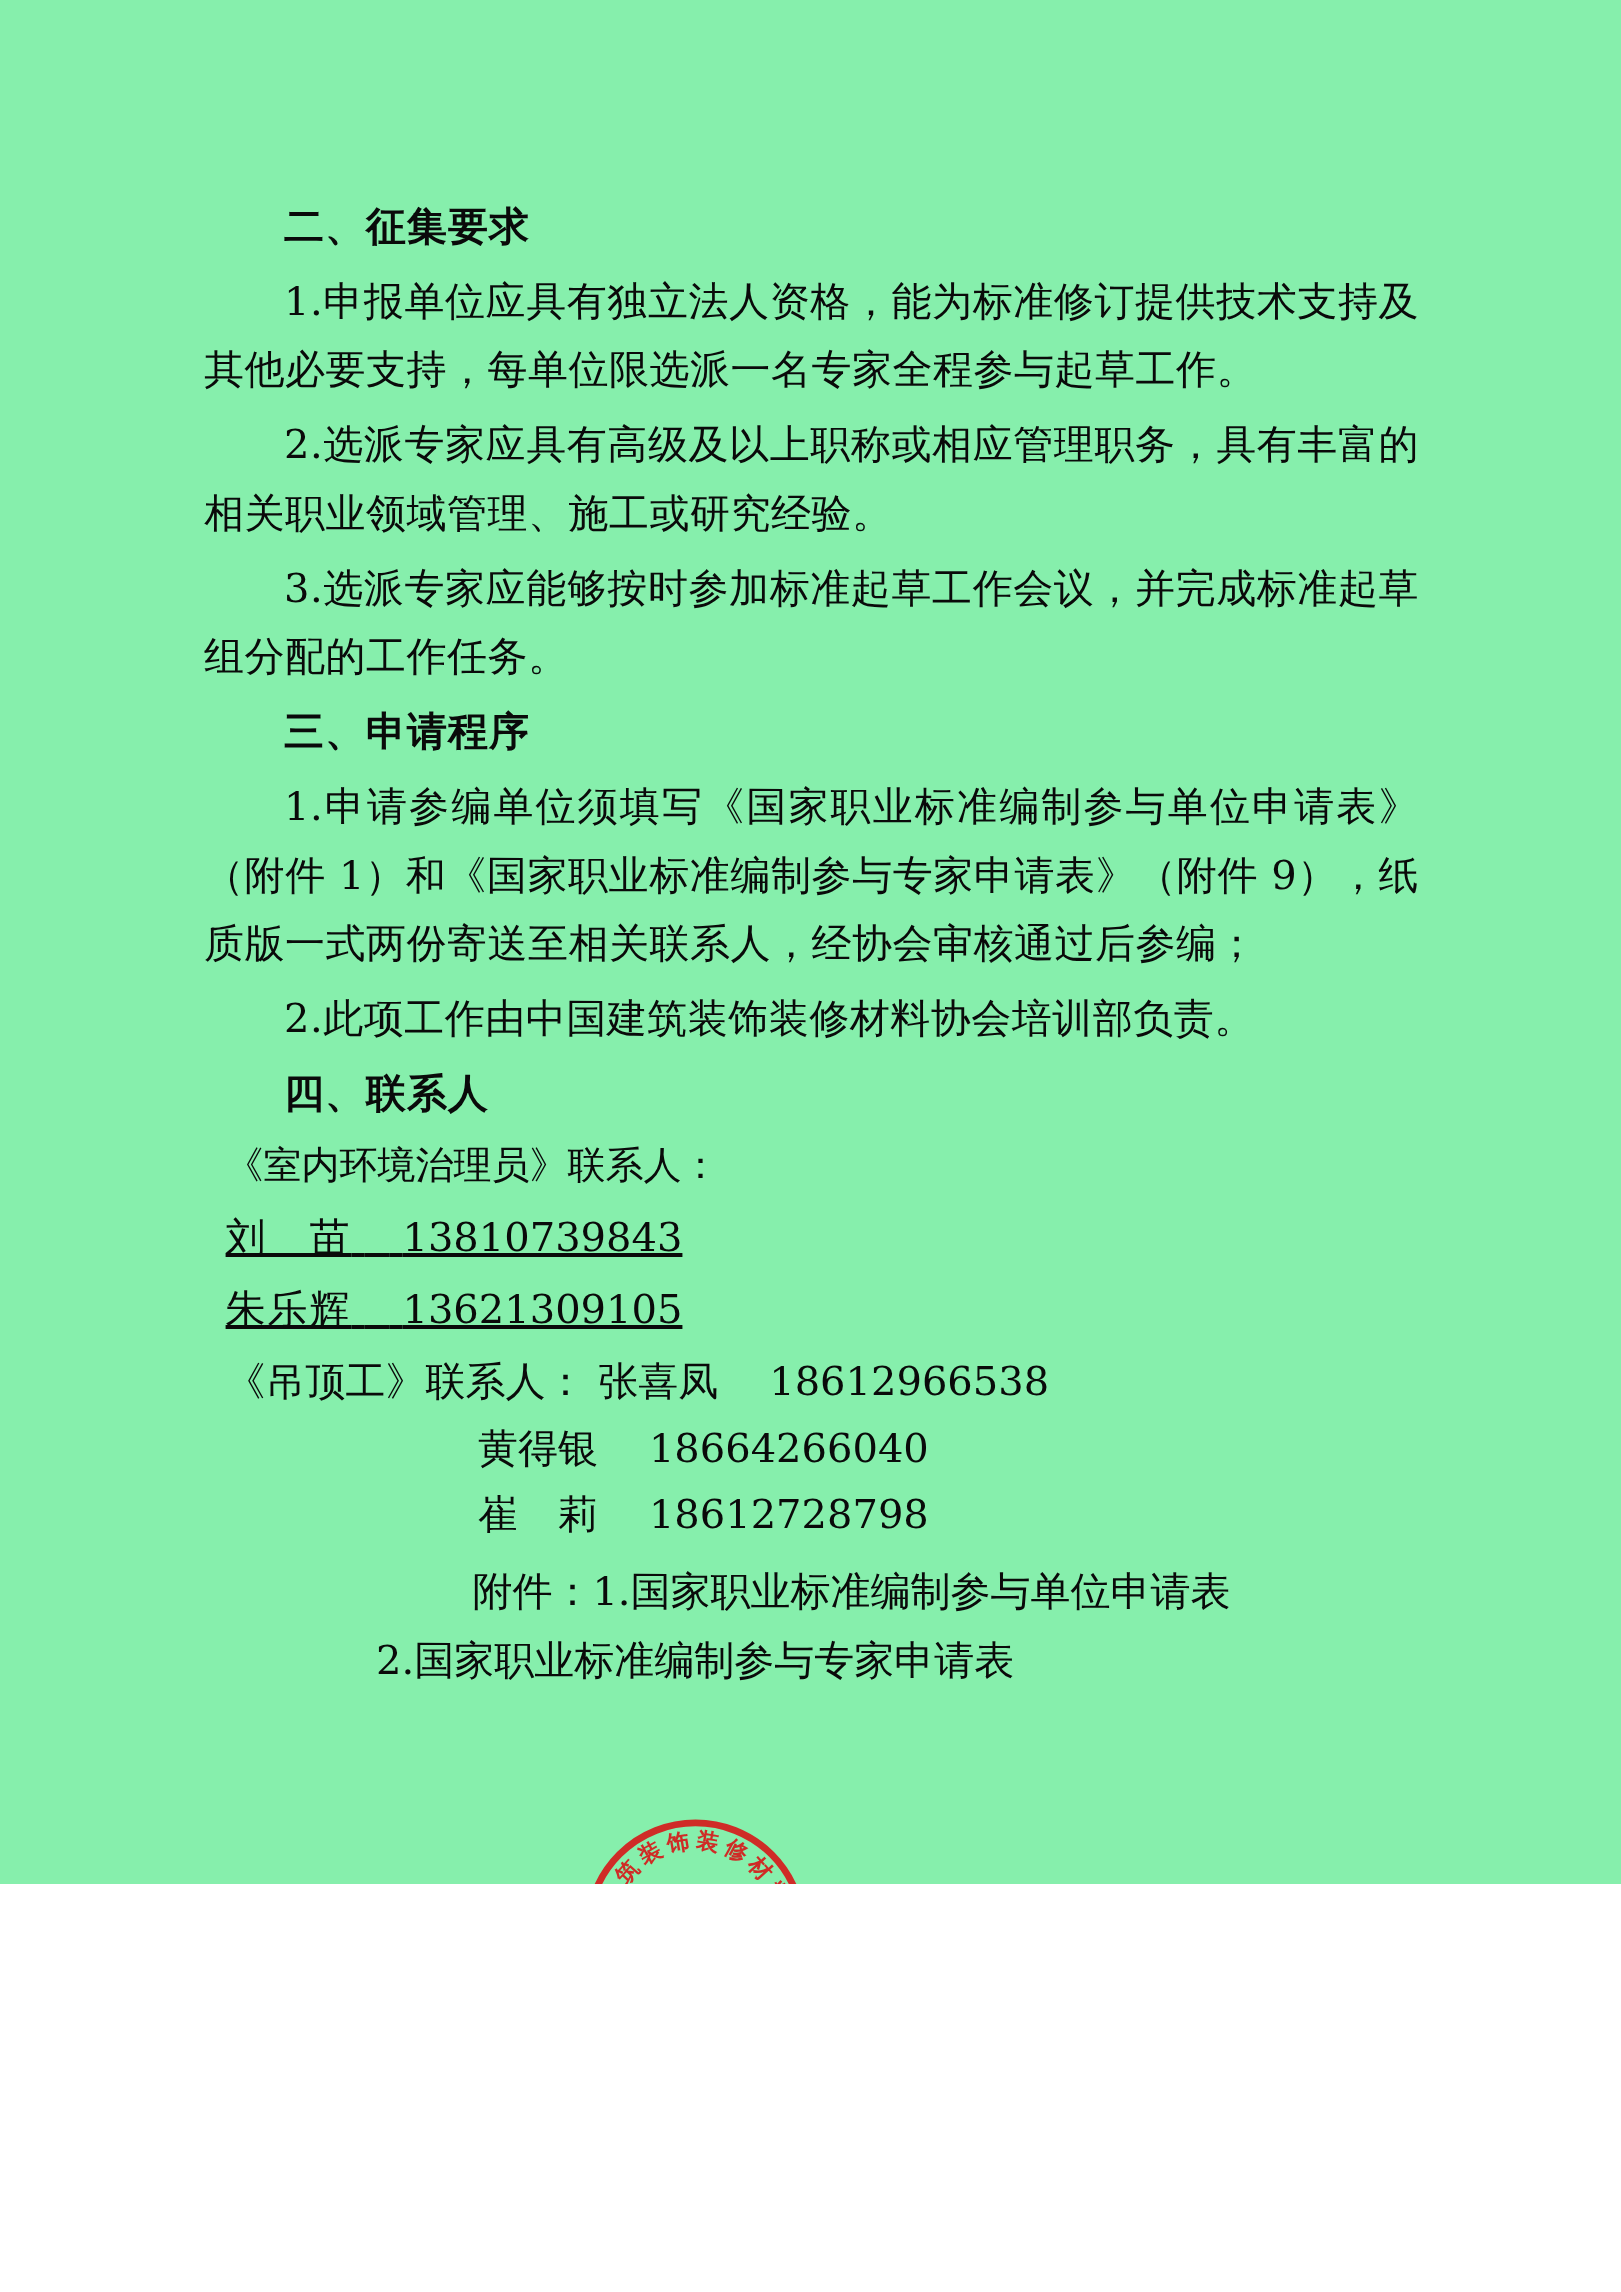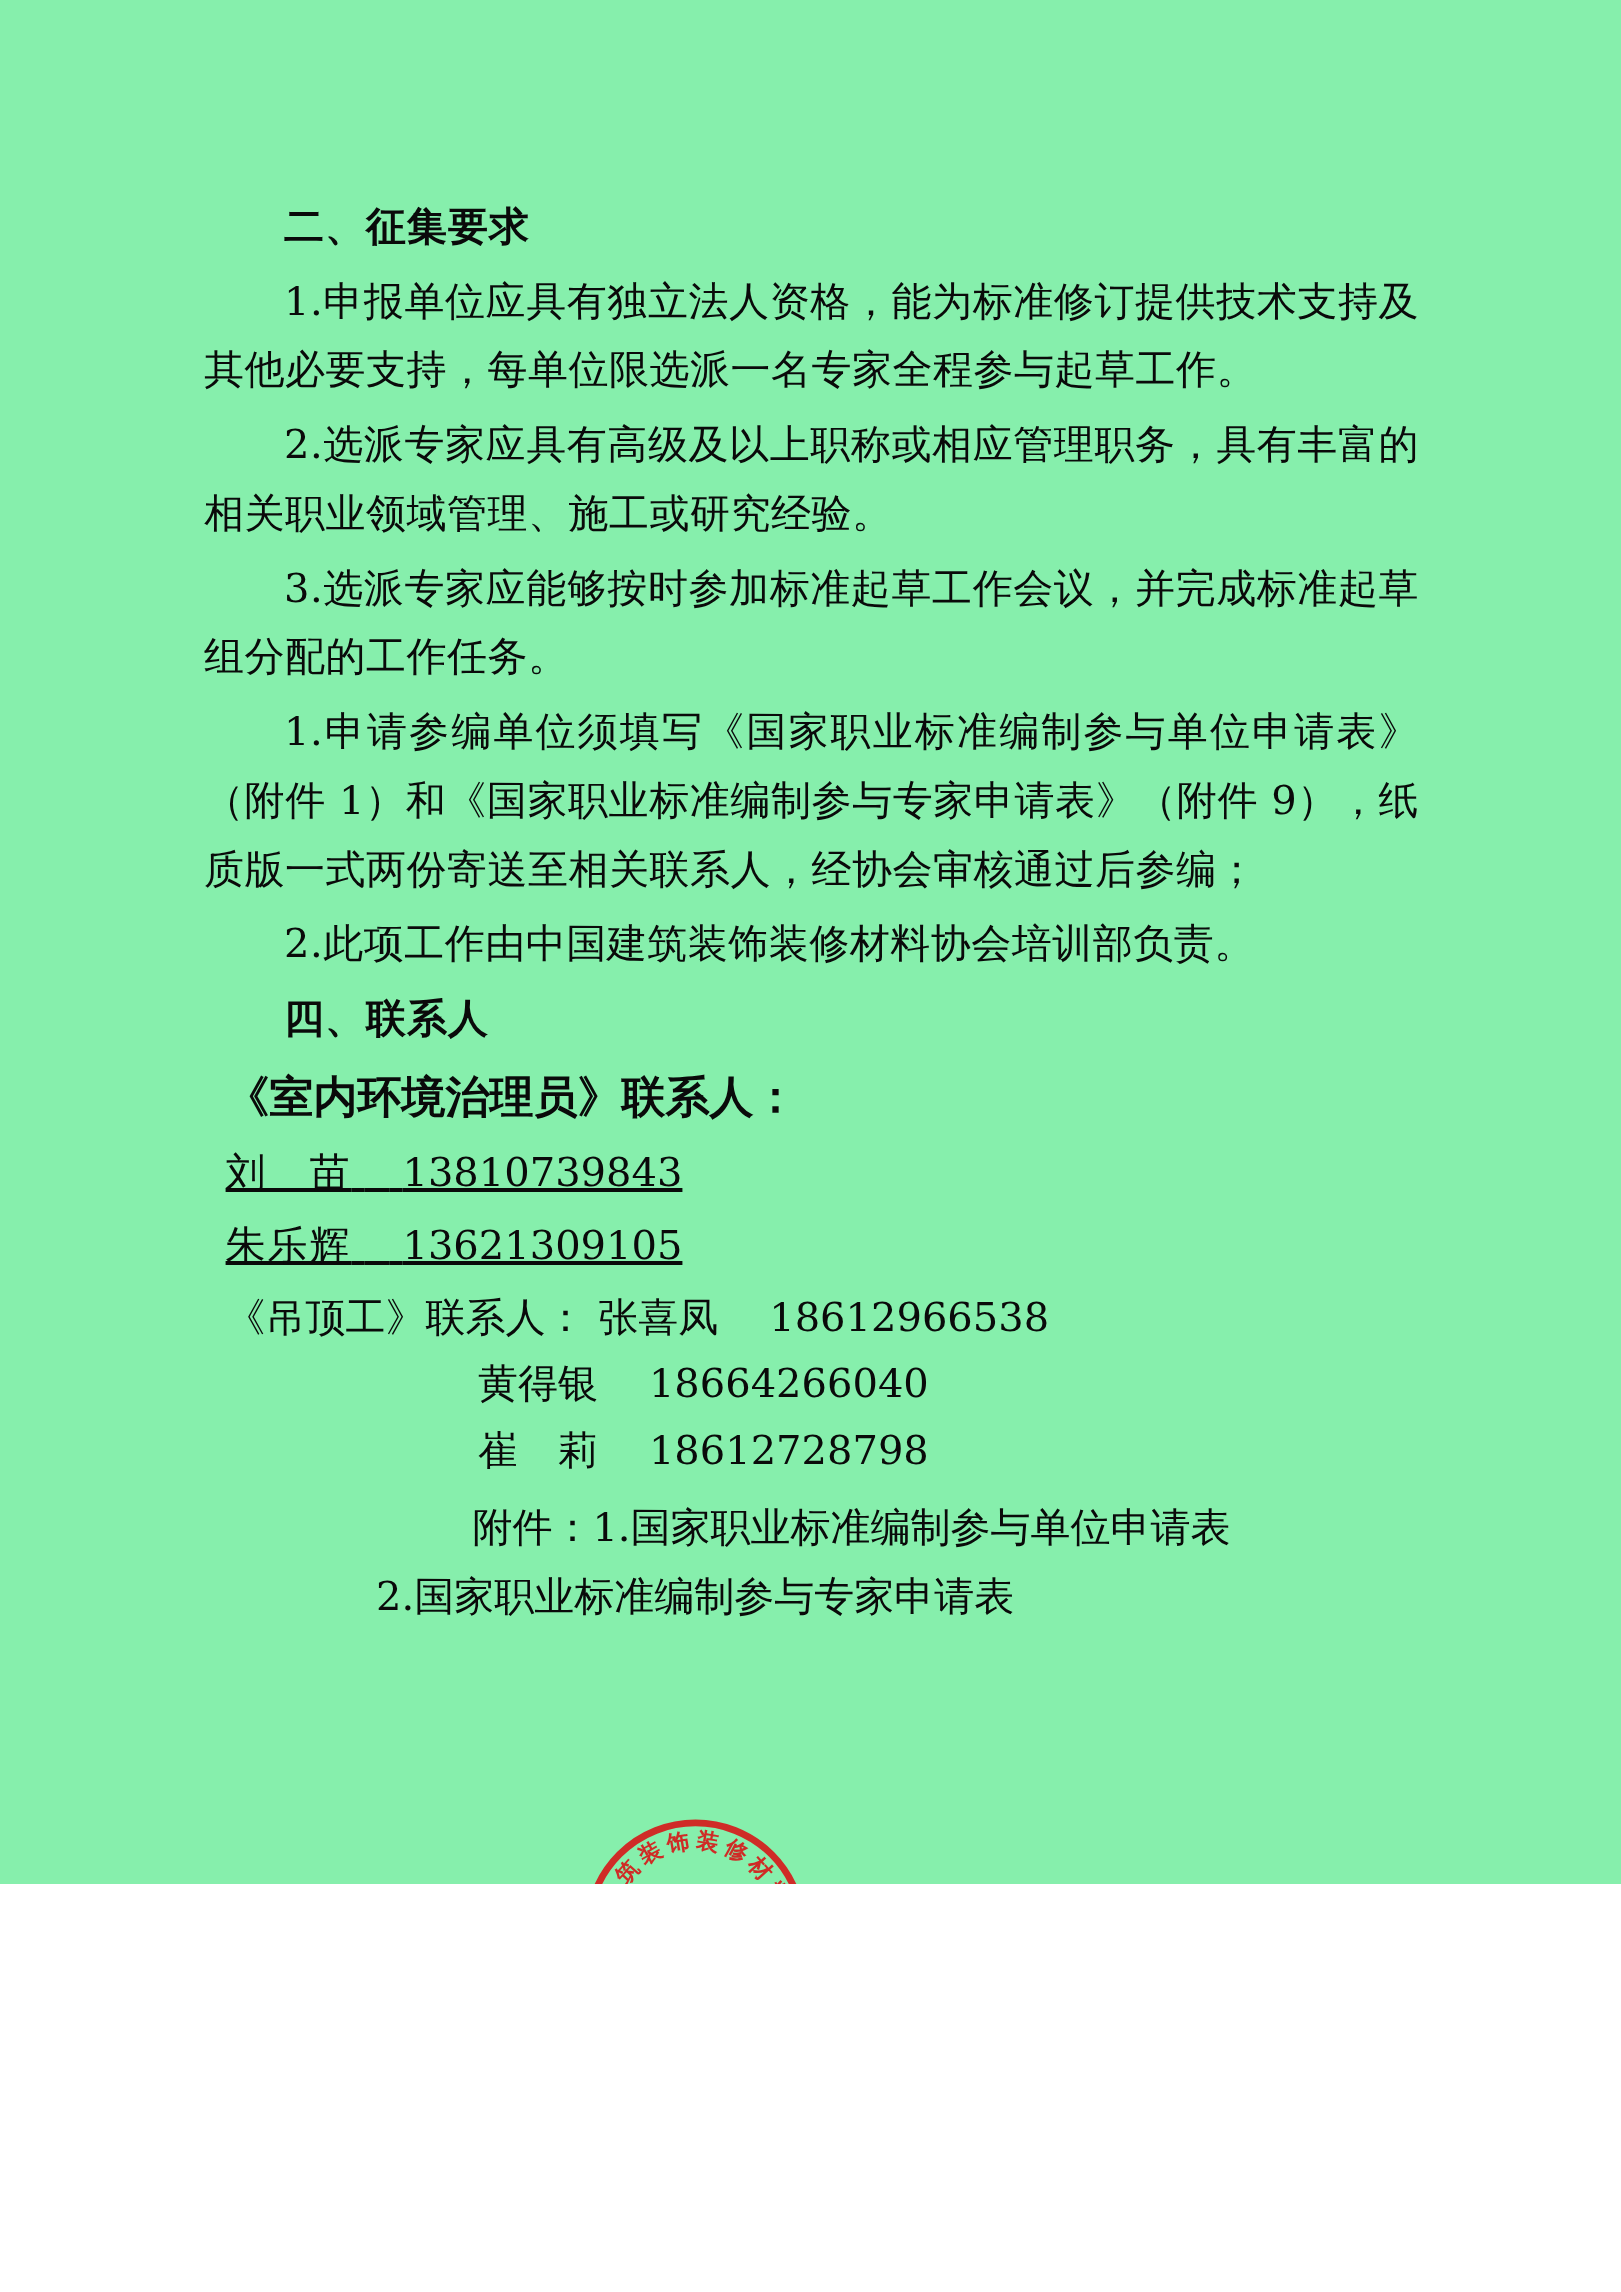--- a/index.html
+++ b/index.html
@@ -37,25 +37,25 @@
   }
   .heading {
     font-size: 40px;
     line-height: 1.72;
     margin: 0 0 5.9px 0;
     text-indent: 80px;
     font-weight: 600;
     letter-spacing: 1px;
   }
   .contact-title {
-    font-size: 44px;
+    font-size: 38px;
     line-height: 1.72;
     margin: 0 0 3.9px 0;
     text-indent: 21.6px;
-    font-weight: 700;
+    font-weight: 400;
   }
   .contact-line {
     font-size: 40px;
     line-height: 1.72;
     margin: 0 0 3.9px 0;
     text-indent: 21.6px;
     text-decoration: underline;
   }
   .contact-line .name {
     letter-spacing: 2px;
@@ -126,20 +126,21 @@
   <div class="content">
 
     <p class="heading">二、征集要求</p>
 
     <p class="para indent">1.申报单位应具有独立法人资格，能为标准修订提供技术支持及其他必要支持，每单位限选派一名专家全程参与起草工作。</p>
 
     <p class="para indent">2.选派专家应具有高级及以上职称或相应管理职务，具有丰富的相关职业领域管理、施工或研究经验。</p>
 
     <p class="para indent">3.选派专家应能够按时参加标准起草工作会议，并完成标准起草组分配的工作任务。</p>
 
+    <p class="heading">三、申请程序</p>
 
     <p class="para indent">1.申请参编单位须填写《国家职业标准编制参与单位申请表》（附件 1）和《国家职业标准编制参与专家申请表》（附件 9），纸质版一式两份寄送至相关联系人，经协会审核通过后参编；</p>
 
     <p class="para indent">2.此项工作由中国建筑装饰装修材料协会培训部负责。</p>
 
     <p class="heading">四、联系人</p>
 
     <p class="contact-title">《室内环境治理员》联系人：</p>
 
     <p class="contact-line">

